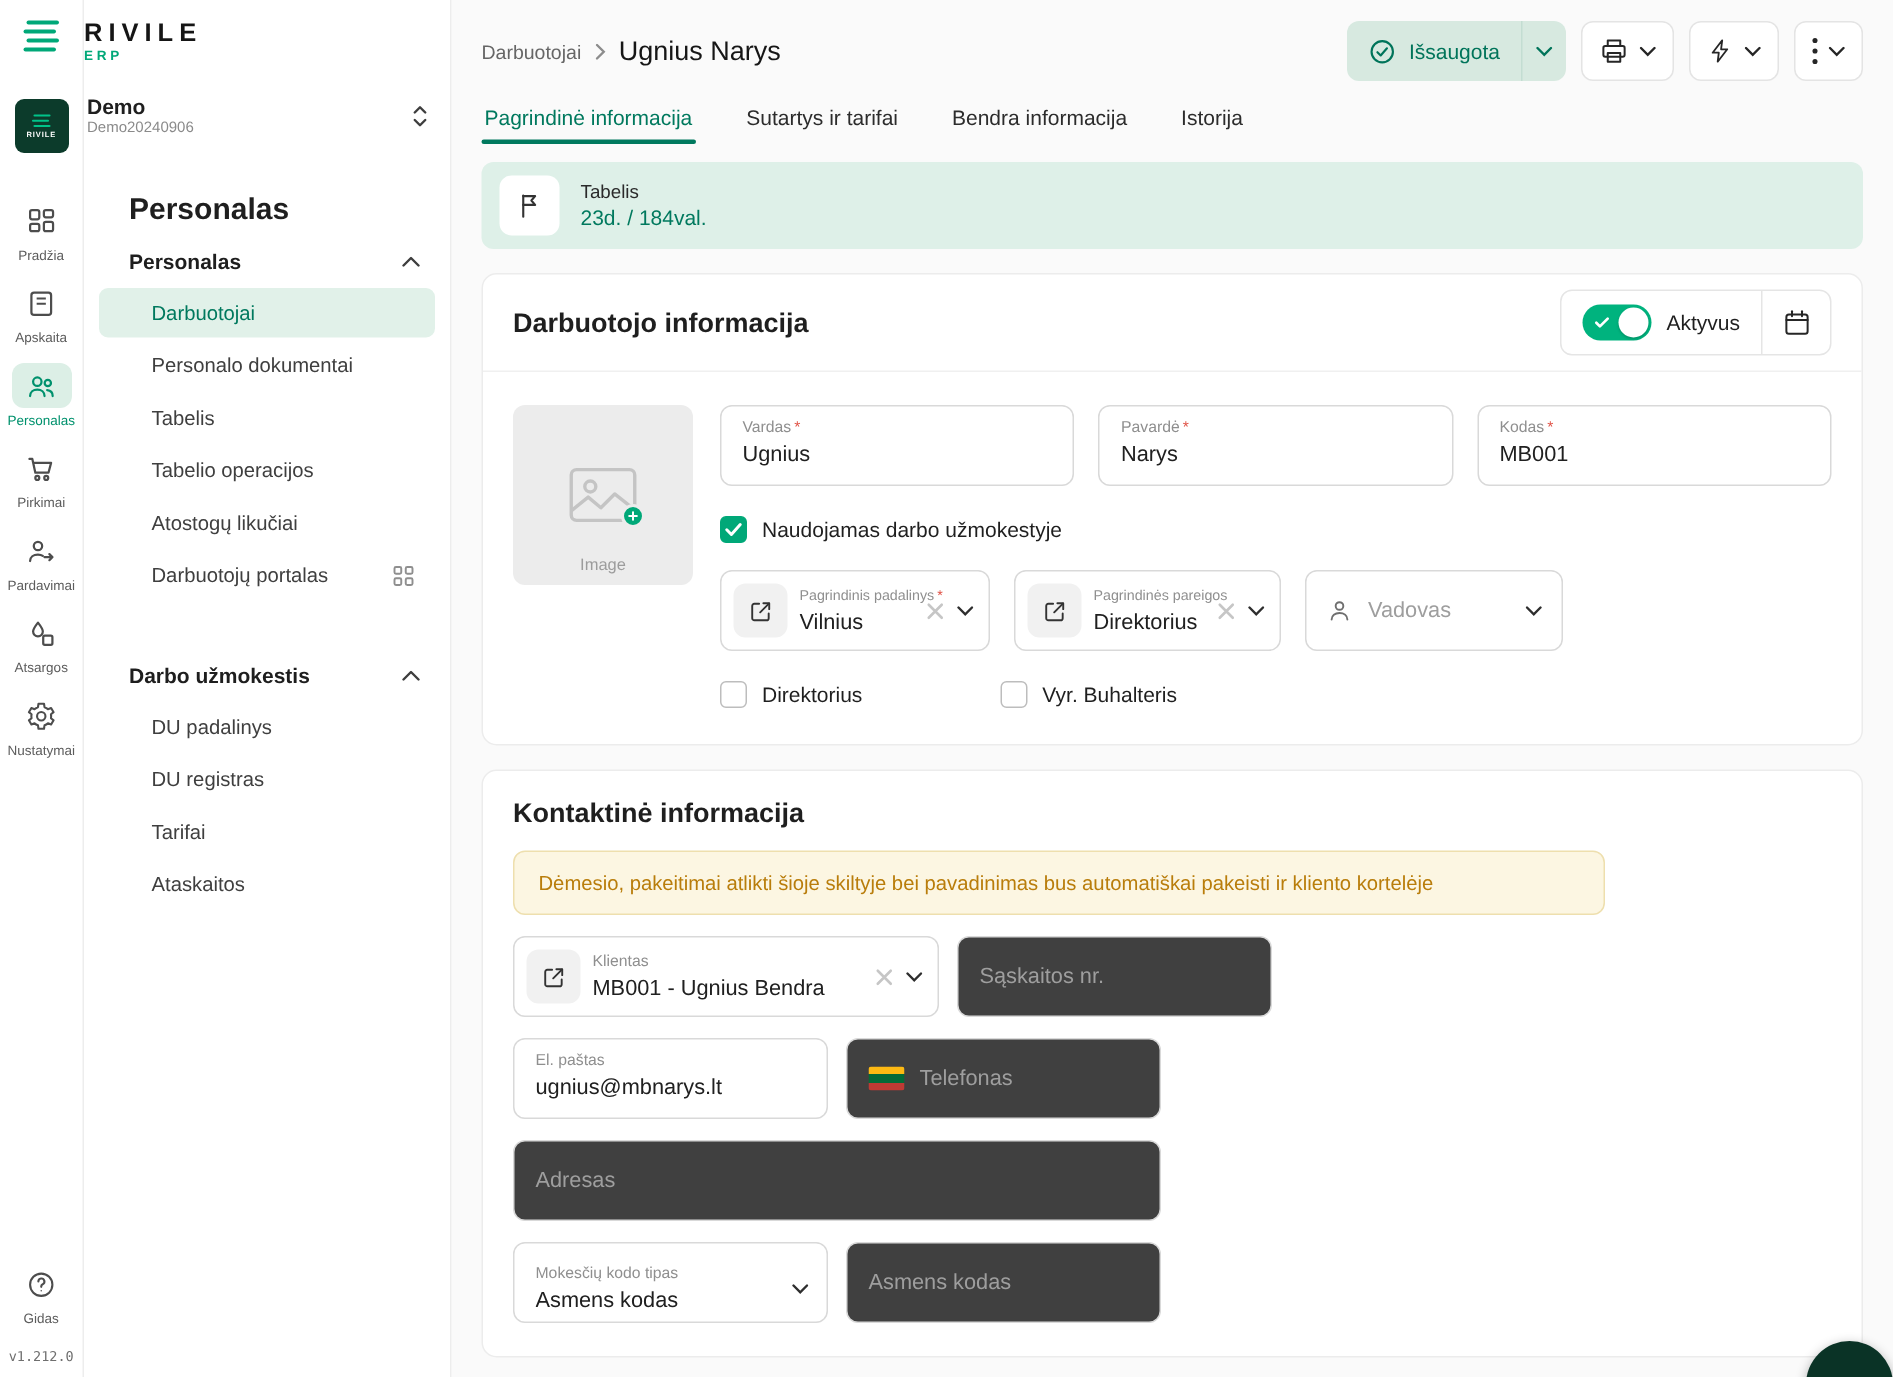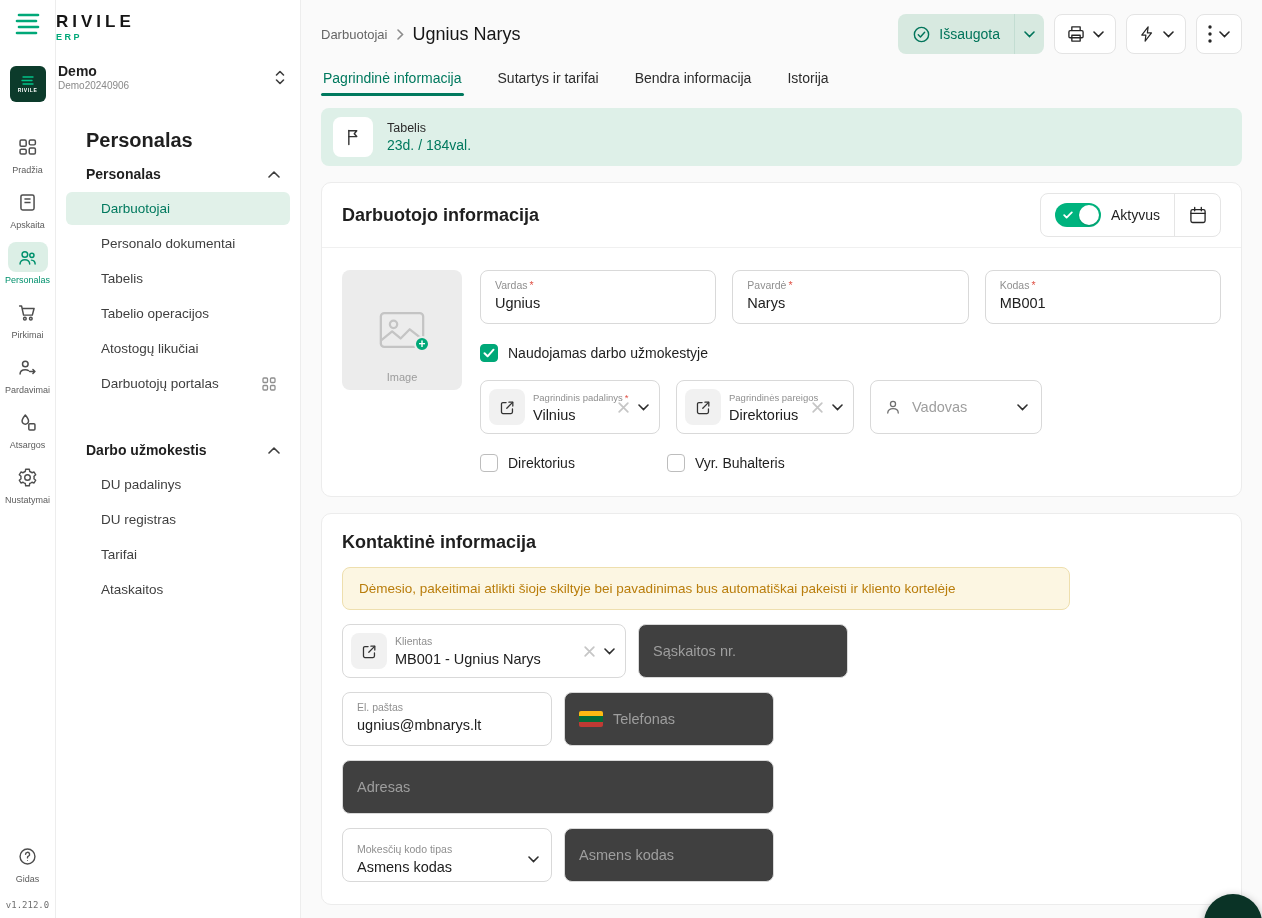--- a/index.html
+++ b/index.html
@@ -543,21 +543,21 @@
               <svg width="17" height="17" viewBox="0 0 24 24" fill="none" stroke="currentColor" stroke-width="1.8" stroke-linecap="round" stroke-linejoin="round">
                 <path d="M14 4.5h5.5V10"></path>
                 <path d="M19.2 4.8 11 13"></path>
                 <path d="M19 14v4.5a2 2 0 0 1-2 2H5.5a2 2 0 0 1-2-2V7a2 2 0 0 1 2-2H10"></path>
               </svg>
             </span>
           <span class="ftext">
             <span class="flabel">
                 <span>Klientas</span>
               </span>
-            <span class="fvalue">MB001 - Ugnius Narys</span>
+            <span class="fvalue">MB001 - Ugnius Bendra</span>
           </span>
           <span class="clear-x">
               <svg width="13" height="13" viewBox="0 0 12 12" fill="none" stroke="currentColor" stroke-width="1.6" stroke-linecap="round">
                 <path d="M2 2l8 8M10 2l-8 8"></path>
               </svg>
             </span>
           <span class="chev-ic">
               <svg width="11" height="7" viewBox="0 0 11 7" fill="none" stroke="currentColor" stroke-width="1.6" stroke-linecap="round">
                 <path d="M1 1l4.5 4.5L10 1"></path>
               </svg>

